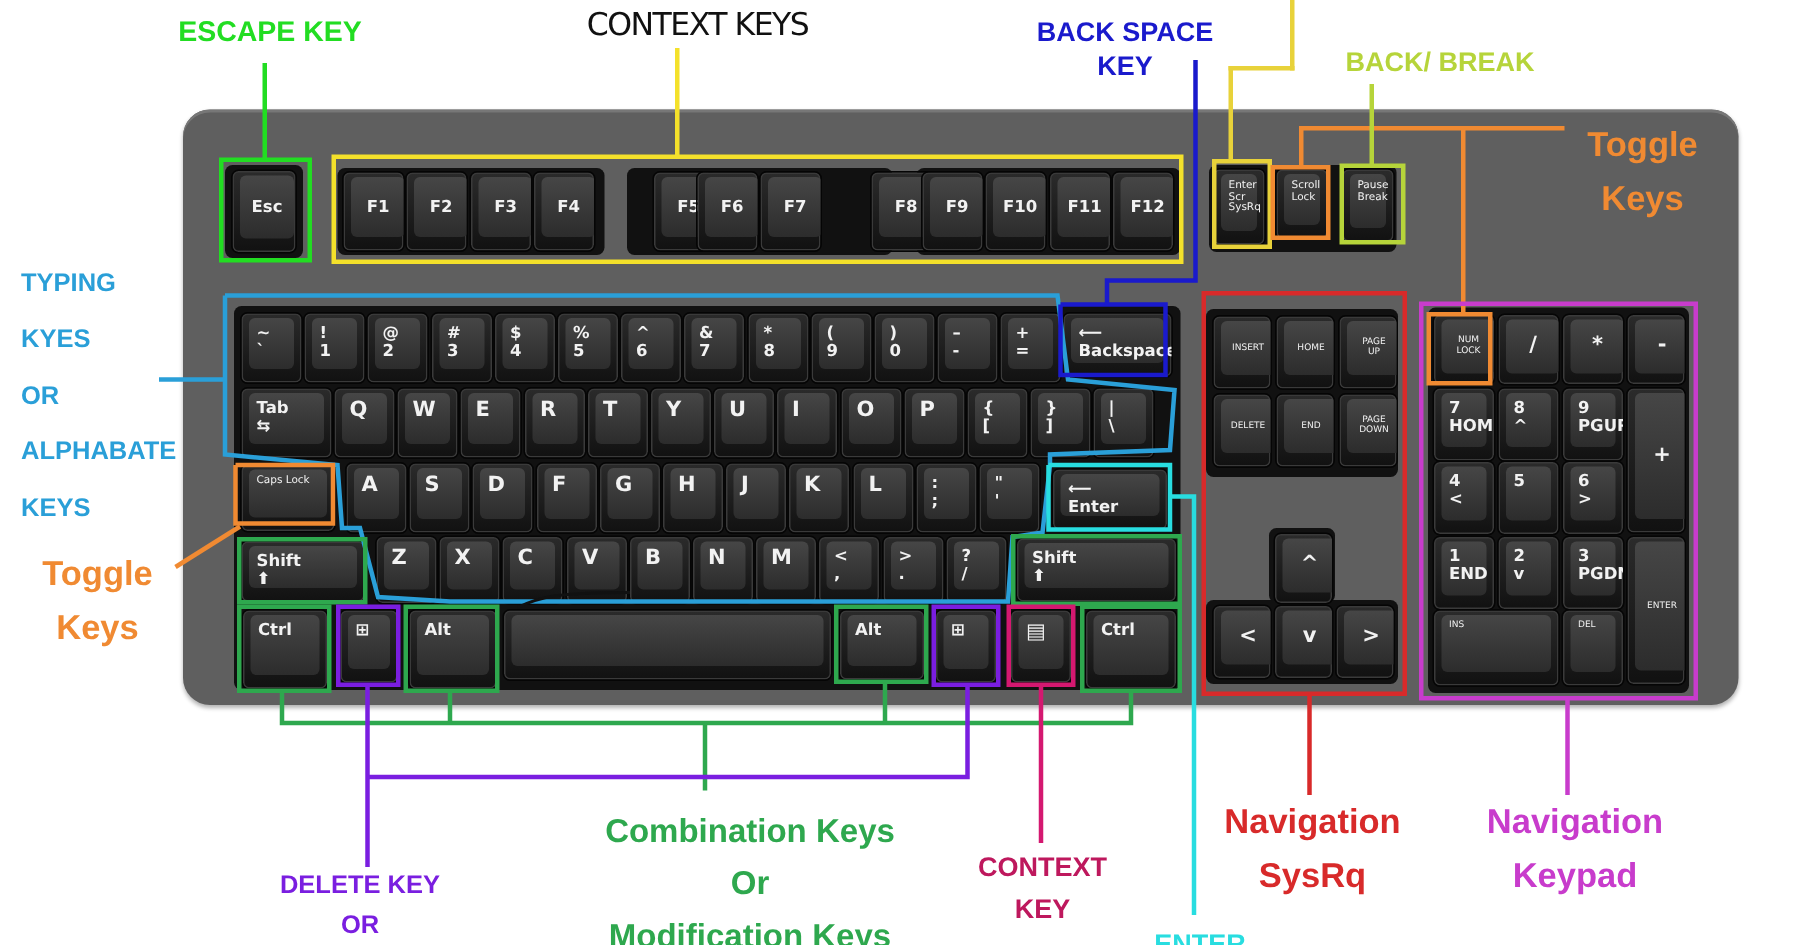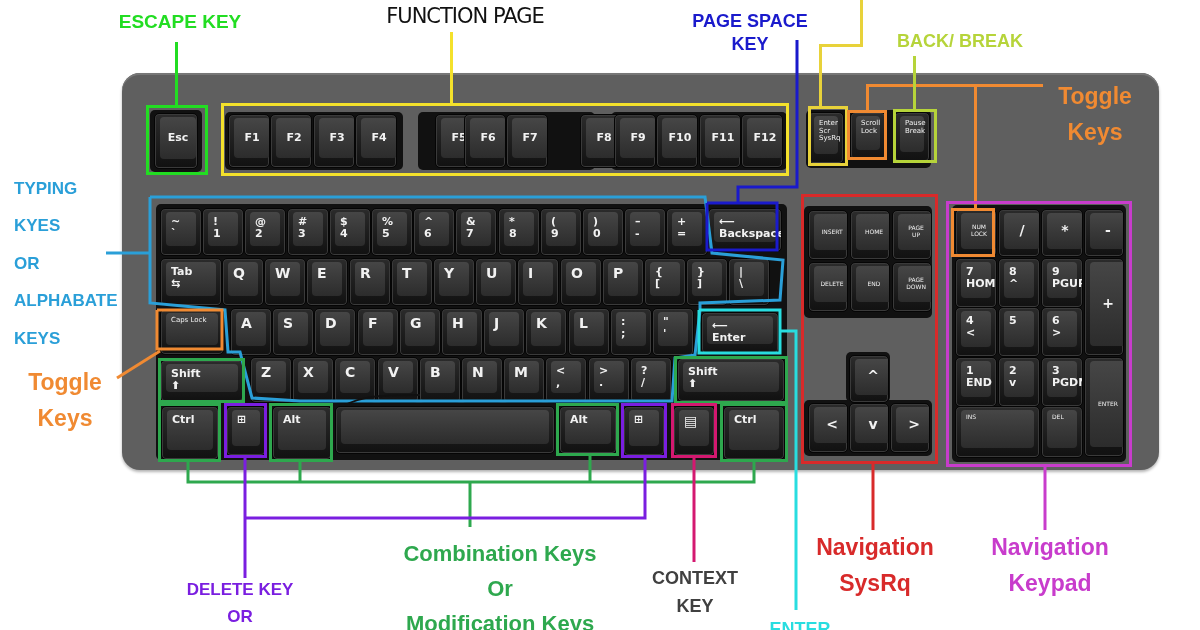--- a/index.html
+++ b/index.html
@@ -466,37 +466,37 @@
   <line x1="873" y1="462" x2="873" y2="530" stroke="#d82a2a" stroke-width="3"></line>
   <line x1="1045" y1="465" x2="1045" y2="530" stroke="#c83ccc" stroke-width="3"></line>
 </svg>
 <div class="box" style="left:224px;top:403px;width:43px;height:55px;border-color:#7a1ee0;"></div>
 <div class="box" style="left:621px;top:403px;width:46px;height:55px;border-color:#7a1ee0;"></div>
 <div class="box" style="left:671px;top:403px;width:46px;height:55px;border-color:#d41870;"></div>
 <div class="box" style="left:801px;top:194px;width:137px;height:270px;border-color:#d82a2a;"></div>
 <div class="box" style="left:946px;top:201px;width:186px;height:266px;border-color:#c83ccc;"></div>
 <div class="box" style="left:951px;top:208px;width:44px;height:49px;border-color:#f08a32;"></div>
 <div class="label" style="left:100px;top:10px;width:160px;font-size:19px;color:#22dd22;">ESCAPE KEY</div>
-<div class="label" style="left:370px;top:3px;width:190px;font-size:21px;color:#111;font-family:'DejaVu Sans',sans-serif;font-weight:normal;letter-spacing:-1px;">FUNCTION PAGE</div>
-<div class="label" style="left:665px;top:10px;width:170px;font-size:18px;color:#1a1acc;">PAGE SPACE
+<div class="label" style="left:370px;top:3px;width:190px;font-size:21px;color:#111;font-family:'DejaVu Sans',sans-serif;font-weight:normal;letter-spacing:-1px;">CONTEXT KEYS</div>
+<div class="label" style="left:665px;top:10px;width:170px;font-size:18px;color:#1a1acc;">BACK SPACE
 KEY</div>
 <div class="label" style="left:865px;top:30px;width:190px;font-size:18px;color:#b6d43a;">BACK/ BREAK</div>
 <div class="label" style="left:1040px;top:79px;width:110px;font-size:23px;line-height:1.55;color:#f08a32;">Toggle
 Keys</div>
 <div class="label" style="left:4px;top:170px;width:120px;font-size:17px;line-height:2.2;color:#2a9fd8;text-align:left;padding-left:10px;">TYPING
 KYES
 OR
 ALPHABATE
 KEYS</div>
 <div class="label" style="left:10px;top:365px;width:110px;font-size:23px;line-height:1.55;color:#f08a32;">Toggle
 Keys</div>
 <div class="label" style="left:140px;top:576px;width:200px;font-size:17px;line-height:1.6;color:#7a1ee0;">DELETE KEY
 OR</div>
 <div class="label" style="left:370px;top:536px;width:260px;font-size:22px;line-height:1.6;color:#2ea84e;">Combination Keys
 Or
 Modification Keys</div>
-<div class="label" style="left:630px;top:565px;width:130px;font-size:18px;line-height:1.55;color:#404040;">CONTEXT
+<div class="label" style="left:630px;top:565px;width:130px;font-size:18px;line-height:1.55;color:#be185d;">CONTEXT
 KEY</div>
 <div class="label" style="left:750px;top:618px;width:100px;font-size:18px;color:#28dde0;">ENTER</div>
 <div class="label" style="left:790px;top:530px;width:170px;font-size:23px;line-height:1.55;color:#d82a2a;">Navigation
 SysRq</div>
 <div class="label" style="left:970px;top:530px;width:160px;font-size:23px;line-height:1.55;color:#c83ccc;">Navigation
 Keypad</div>
 
 </body></html>

